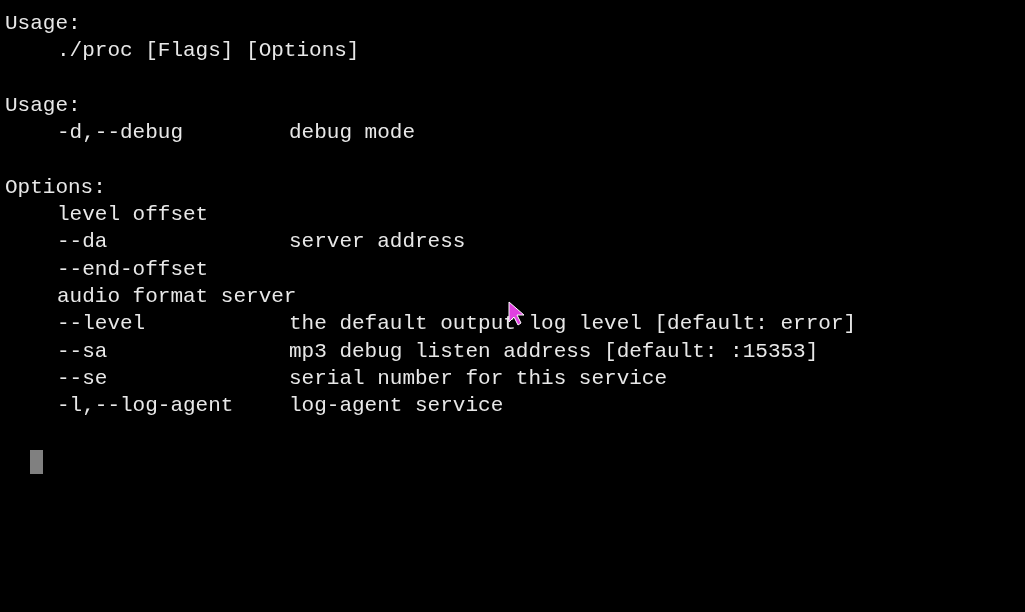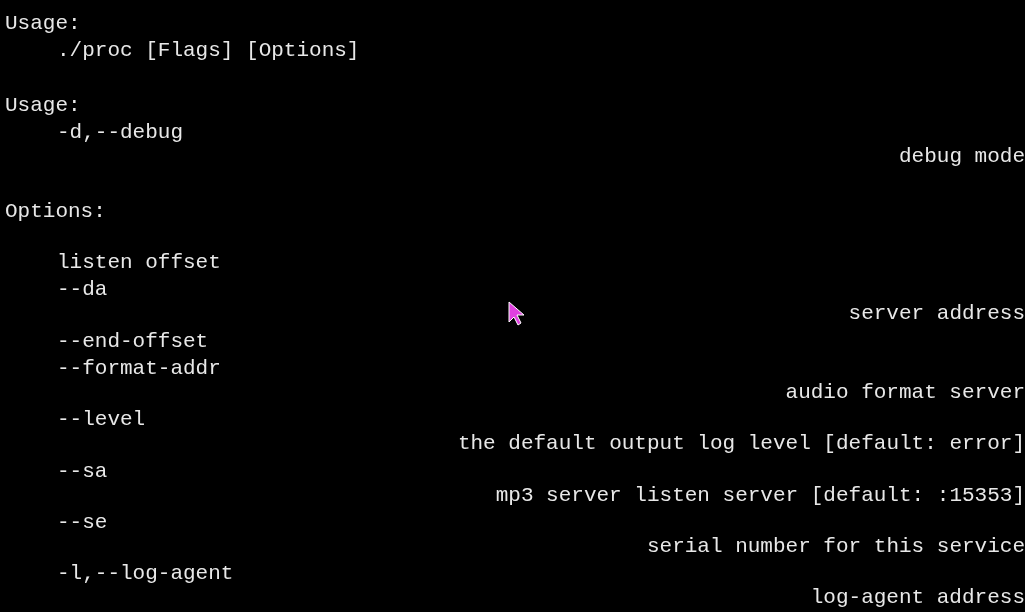--- a/index.html
+++ b/index.html
@@ -21,29 +21,27 @@
     }
     .line {
       white-space: pre;
     }
     .indent-1 {
       padding-left: 52px;
     }
     .row {
       display: flex;
       padding-left: 52px;
-      justify-content: space-between;
     }
     .col-flag {
       width: 232px;
       white-space: pre;
     }
     .col-desc {
       white-space: pre;
-      margin-top: 24px;
     }
     .blank {
       height: 27.3px;
     }
     .cursor-block {
       display: inline-block;
       width: 13px;
       height: 24px;
       background: #808080;
       margin-left: 0px;
@@ -69,48 +67,47 @@
 <div class="line">Usage:</div>
 <div class="row">
   <span class="col-flag">-d,--debug</span>
   <span class="col-desc">debug mode</span>
 </div>
 
 <div class="blank"></div>
 
 <div class="line">Options:</div>
 <div class="row">
-  <span class="col-desc">listen offset</span>
+  <span class="col-desc">level offset</span>
 </div>
 <div class="row">
   <span class="col-flag">--da</span>
   <span class="col-desc">server address</span>
 </div>
 <div class="row">
   <span class="col-flag">--end-offset</span>
 </div>
 <div class="row">
-  <span class="col-flag">--format-addr</span>
   <span class="col-desc">audio format server</span>
 </div>
 <div class="row">
   <span class="col-flag">--level</span>
   <span class="col-desc">the default output log level [default: error]</span>
 </div>
 <div class="row">
   <span class="col-flag">--sa</span>
-  <span class="col-desc">mp3 server listen server [default: :15353]</span>
+  <span class="col-desc">mp3 debug listen address [default: :15353]</span>
 </div>
 <div class="row">
   <span class="col-flag">--se</span>
   <span class="col-desc">serial number for this service</span>
 </div>
 <div class="row">
   <span class="col-flag">-l,--log-agent</span>
-  <span class="col-desc">log-agent address</span>
+  <span class="col-desc">log-agent service</span>
 </div>
 
 <div class="line">
   <span class="cursor-block"></span>
 </div>
 
 <svg class="mouse-cursor" viewBox="0 0 20 28">
   <path d="M 2 2 L 2 22 L 7 17 L 11 25 L 14 23 L 10 15 L 17 15 Z" fill="#e040e0" stroke="#ffffff" stroke-width="1"></path>
 </svg>
 

